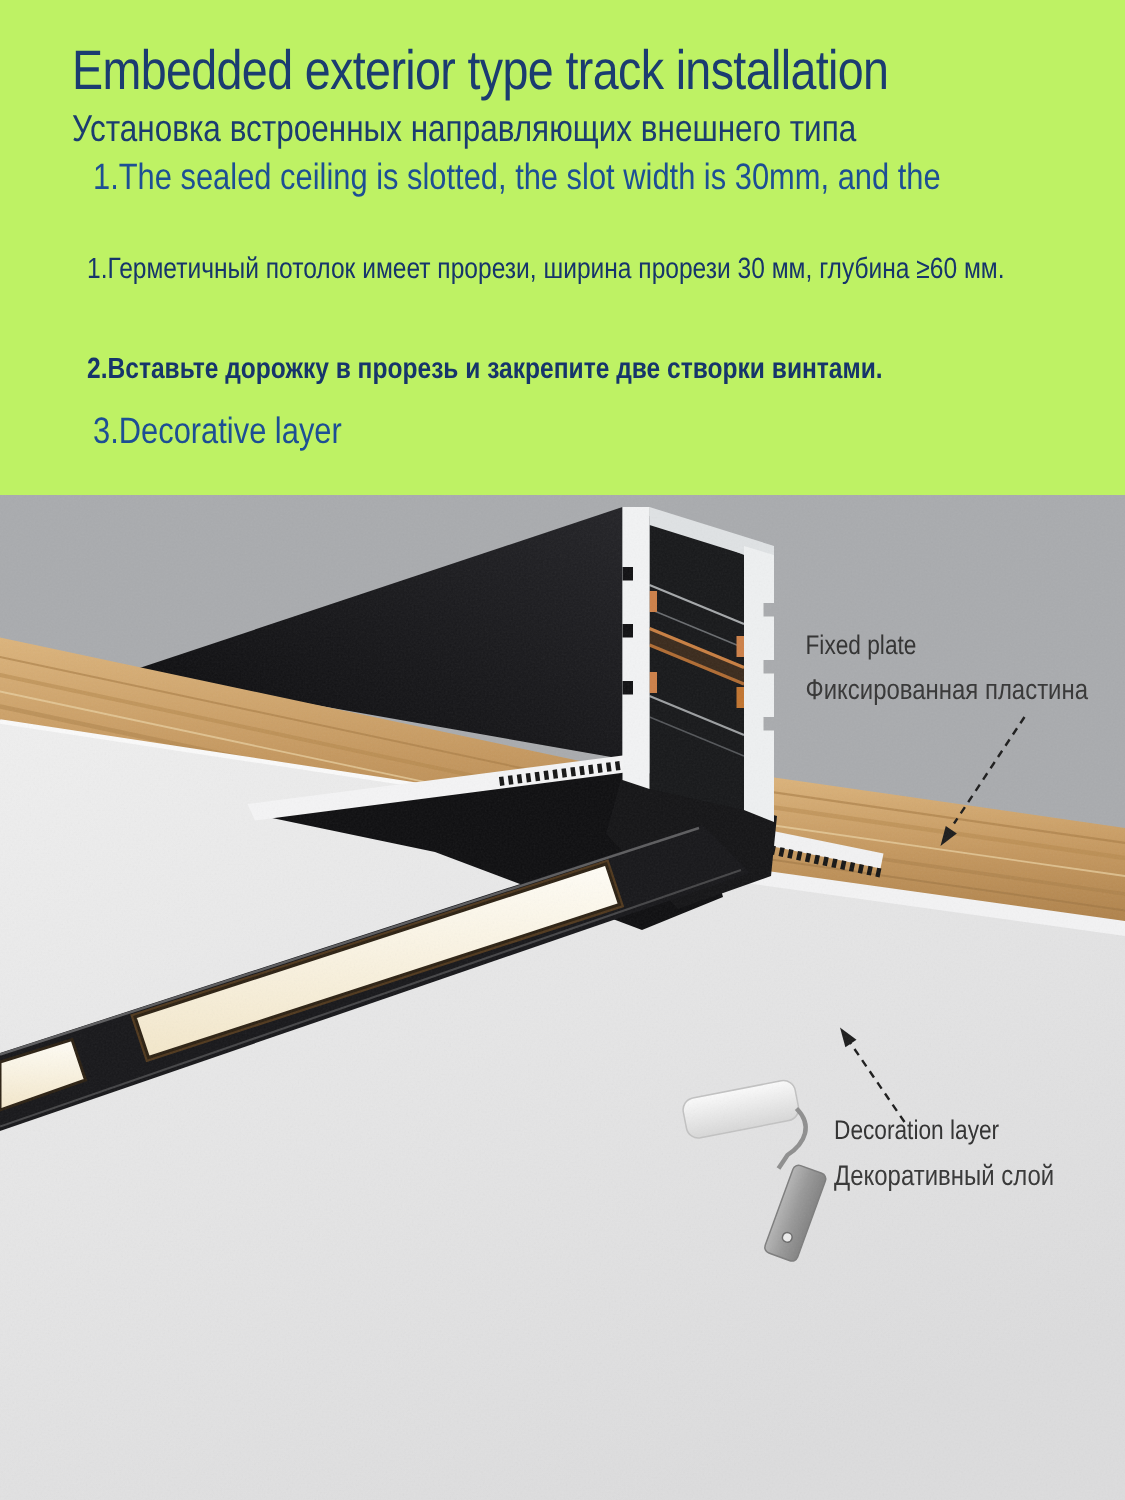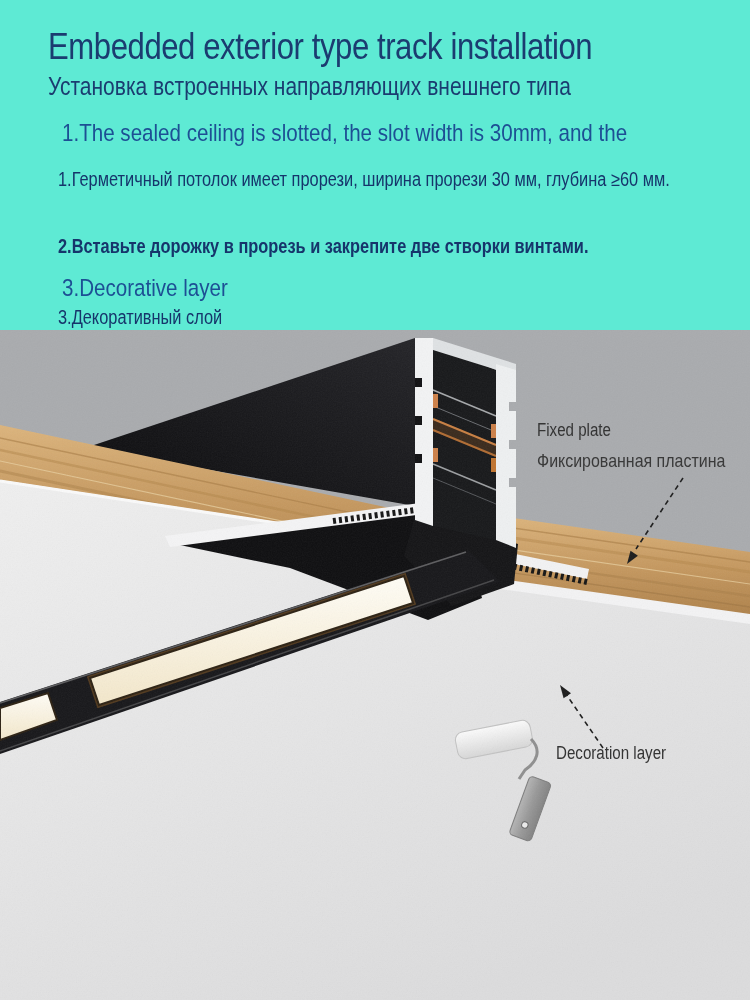--- a/index.html
+++ b/index.html
@@ -1,32 +1,32 @@
 <!DOCTYPE html>
 <html><head>
 <meta charset="utf-8">
 <style>
   html,body{margin:0;padding:0;}
   .page{
     position:relative; width:750px; height:1000px; overflow:hidden;
-    background:#5eead4;
+    background:#bef264;
     font-family:"Liberation Sans","DejaVu Sans",sans-serif;
   }
   .cond{display:inline-block; transform:scaleX(.84); transform-origin:0 0; white-space:nowrap;}
   .title{
     position:absolute; left:48px; top:26px;
     font-size:37px; color:#1b3c70; letter-spacing:-.5px;
   }
   .subtitle{
     position:absolute; left:48px; top:72px;
     font-size:25px; color:#1b3c70;
   }
   .step-en{position:absolute; left:62px; font-size:24.5px; color:#1d4f94; line-height:32px;}
   .step-ru{position:absolute; left:58px; font-size:19.5px; color:#16356b;}
-  .s1en{top:103px;margin-top:14px;} .s1ru{top:168px;}
+  .s1en{top:103px;} .s1ru{top:168px;}
   .s2en{top:202px;} .s2ru{top:235px;font-weight:bold;}
   .s3en{top:272px;} .s3ru{top:306px;}
   .step-en .line2{padding-left:9px;}
   .illustration{position:absolute; left:0; top:330px; width:750px; height:670px;}
   .callout-en{position:absolute; font-size:18px; color:#353535;}
   .callout-ru{position:absolute; font-size:19px; color:#3a3a3a;}
   .fp-en{left:537px; top:420px;}
   .fp-ru{left:537px; top:450px;}
   .dl-en{left:556px; top:743px;}
   .dl-ru{left:556px; top:774px;}
@@ -40,21 +40,20 @@
   <div class="subtitle"><span class="cond">Установка встроенных направляющих внешнего типа</span></div>
 
   <div class="step-en s1en">
     <div><span class="cond">1.The sealed ceiling is slotted, the slot width is 30mm, and the</span></div>
   </div>
   <div class="step-ru s1ru"><span class="cond">1.Герметичный потолок имеет прорези, ширина прорези 30 мм, глубина ≥60 мм.</span></div>
 
   <div class="step-ru s2ru"><span class="cond">2.Вставьте дорожку в прорезь и закрепите две створки винтами.</span></div>
 
   <div class="step-en s3en"><span class="cond">3.Decorative layer</span></div>
-  <div class="step-ru s3ru"><span class="cond">3.Декоративный слой</span></div>
 
   <svg class="illustration" viewBox="0 0 750 670" width="750" height="670" xmlns="http://www.w3.org/2000/svg">
     <defs>
       <linearGradient id="planeGrad" x1="1" y1="0" x2="0" y2="1">
         <stop offset="0" stop-color="#232327"></stop>
           <stop offset="1" stop-color="#0a0a0c"></stop>
       </linearGradient>
       <linearGradient id="woodGrad" x1="0" y1="0" x2="0" y2="1">
         <stop offset="0" stop-color="#dcb47c"></stop>
           <stop offset="0.5" stop-color="#c5985f"></stop>
@@ -181,14 +180,15 @@
         <circle cx="531" cy="496" r="3.2" fill="#ececec" stroke="#6a6a6a"></circle>
       </g>
     </g>
 
     <rect x="0" y="0" width="750" height="670" filter="url(#grain)" opacity="0.07"></rect>
   </svg>
 
   <div class="callout-en fp-en"><span class="cond">Fixed plate</span></div>
   <div class="callout-ru fp-ru"><span class="cond">Фиксированная пластина</span></div>
   <div class="callout-en dl-en"><span class="cond">Decoration layer</span></div>
+  <div class="callout-ru dl-ru"><span class="cond">Декоративный слой</span></div>
 
 </div>
 
 </body></html>

